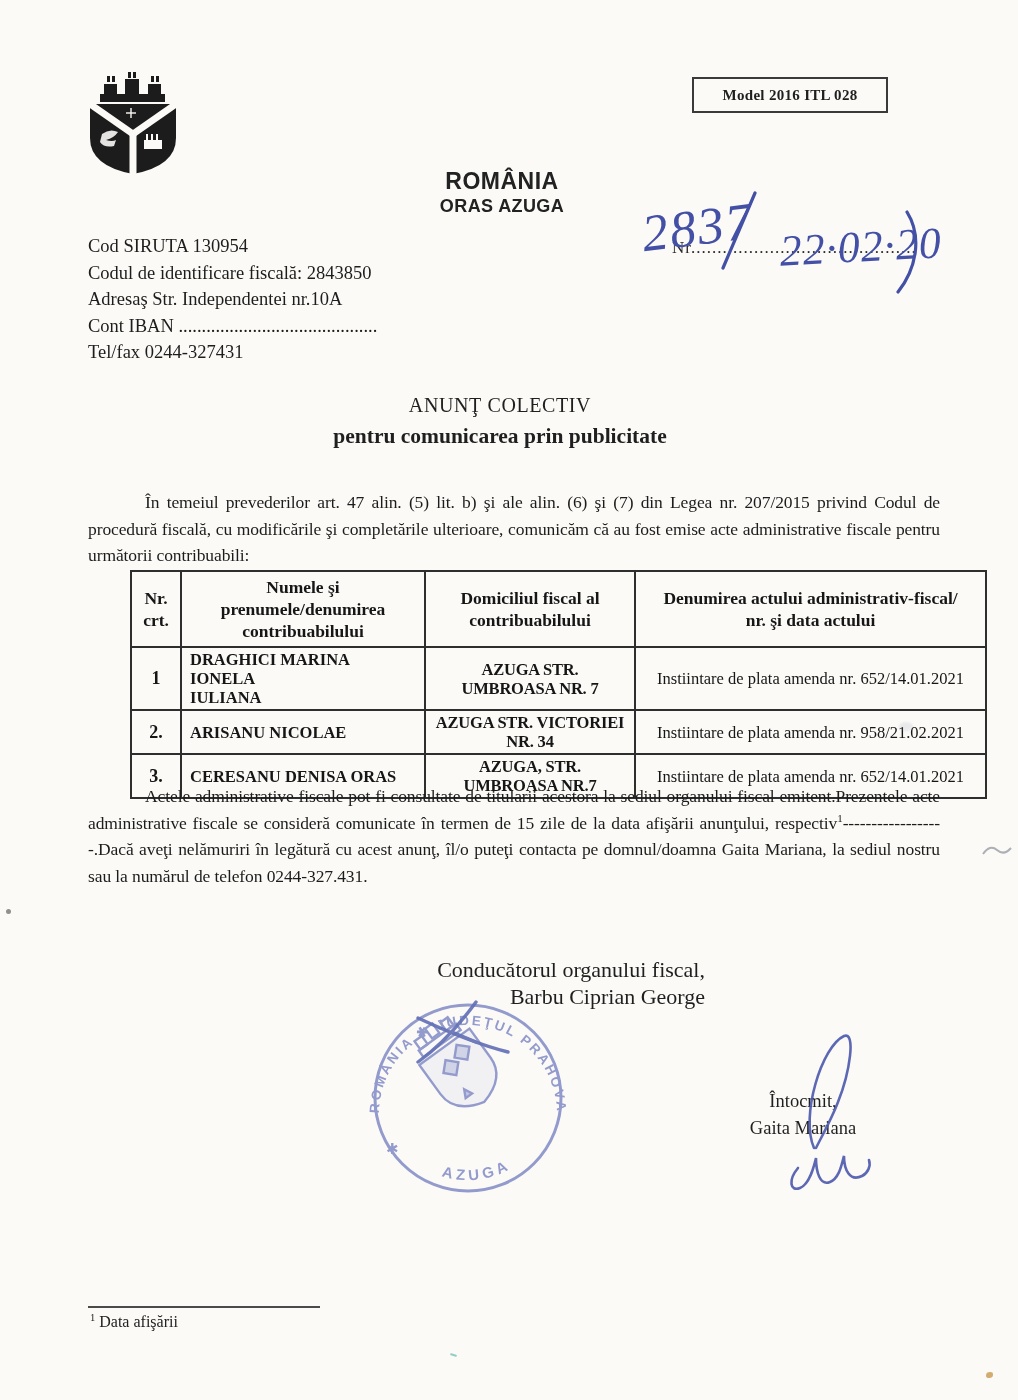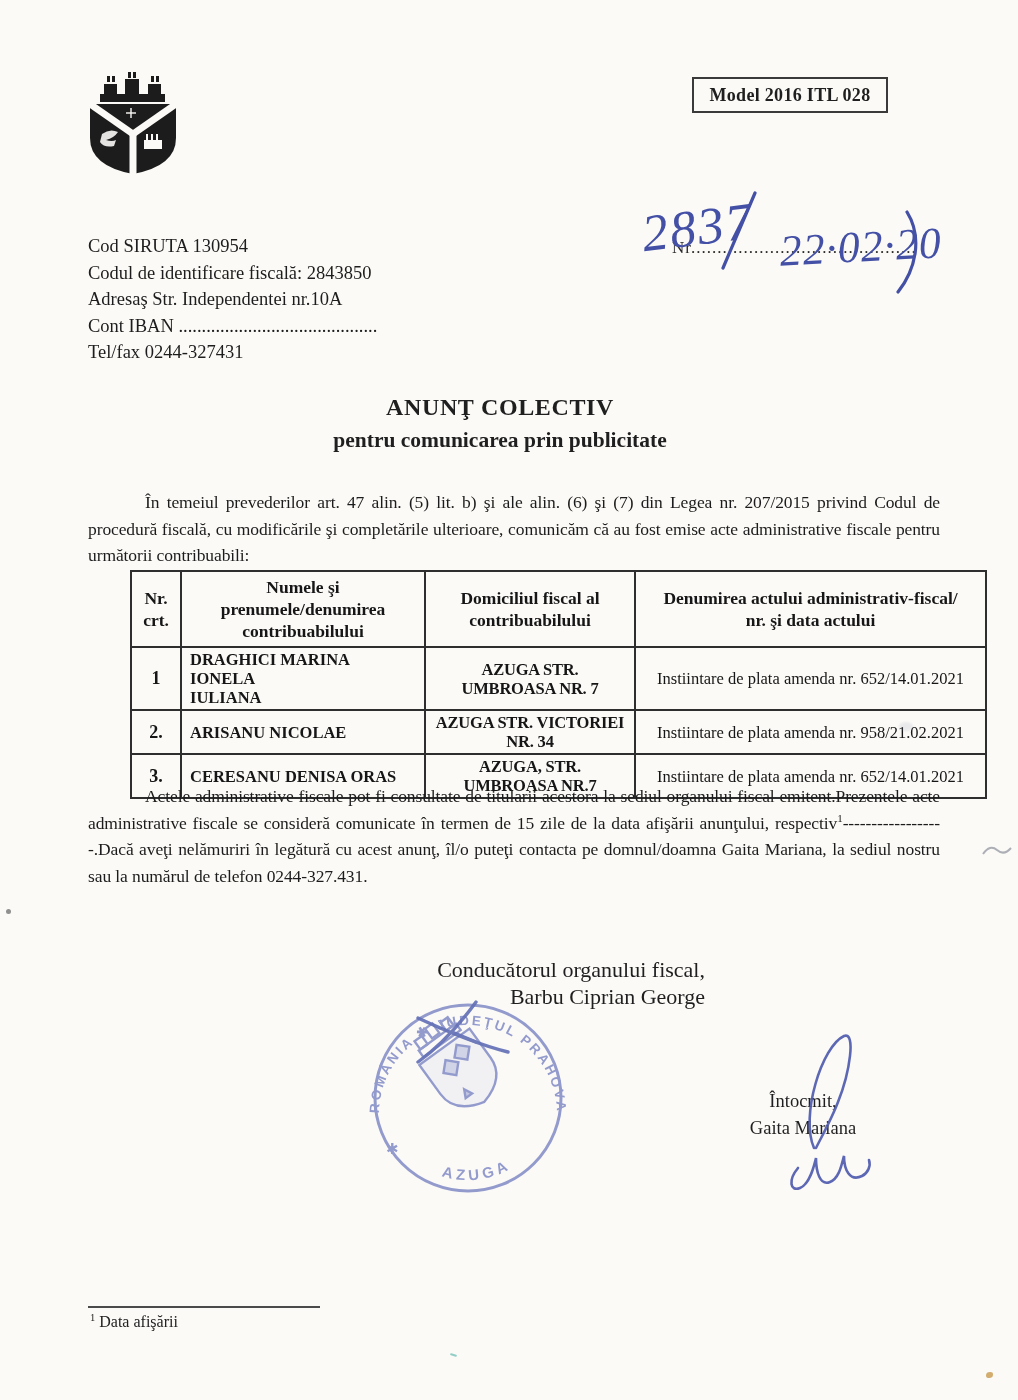--- a/index.html
+++ b/index.html
@@ -12,34 +12,34 @@
     color:#1f1f1f;
     font-family:"Liberation Serif", serif;
   }
   .abs{position:absolute;}
 
   
   .model-box{
     left:692px;top:77px;width:192px;height:32px;
     border:2px solid #3a3a3a;
     display:flex;align-items:center;justify-content:center;
-    font-weight:bold;font-size:18px;letter-spacing:.3px;
+    font-weight:bold;font-size:15px;letter-spacing:.3px;
   }
   .romania-block{left:352px;top:168px;width:300px;text-align:center;
     font-family:"Liberation Sans", sans-serif;font-weight:bold;color:#222;}
   .romania-line1{font-size:23px;letter-spacing:.5px;}
   .romania-line2{font-size:18px;margin-top:1px;letter-spacing:.4px;}
 
   .reg-printed{left:672px;top:238px;font-size:17px;color:#2a2a2a;letter-spacing:1px;}
 
   .issuer{left:88px;top:233px;font-size:18.5px;line-height:26.5px;color:#1d1d1d;}
 
   
   .doc-title{left:285px;top:394px;width:430px;text-align:center;}
-  .doc-title .t1{font-weight:bold;font-size:24px;letter-spacing:.6px;}
+  .doc-title .t1{font-weight:normal;font-size:20px;letter-spacing:.6px;}
   .doc-title .t2{font-weight:bold;font-size:21.5px;margin-top:7px;}
 
   .para{
     left:88px;width:852px;
     font-size:17.5px;line-height:26.5px;
     text-align:justify;text-indent:57px;
     color:#1c1c1c;letter-spacing:-0.1px;
   }
   .para sup{font-size:11px;line-height:0;}
 
@@ -117,20 +117,24 @@
         <rect x="76" y="62" width="2" height="6"></rect>
       <rect x="46" y="40" width="10" height="2" opacity=".7"></rect>
         <rect x="50" y="36" width="2" height="10" opacity=".7"></rect>
     </g>
   </svg>
 
   <div class="abs model-box">
     <span>Model 2016 ITL 028</span>
   </div>
 
+  <div class="abs romania-block">
+    <div class="romania-line1">ROMÂNIA</div>
+    <div class="romania-line2">ORAS AZUGA</div>
+  </div>
 
   <div class="abs reg-printed">Nr...........................................</div>
 
   <svg class="abs" style="left:630px;top:172px;" width="310" height="125" viewBox="0 0 310 125">
     <g fill="#4350a5" font-family="Liberation Serif, serif" font-style="italic">
       <text x="12" y="76" font-size="52" transform="rotate(-7 40 60)" letter-spacing="2">2837</text>
       <text x="150" y="90" font-size="44" transform="rotate(-3 220 80)" letter-spacing="1">22·02·2021</text>
     </g>
     <g stroke="#4350a5" stroke-width="3.2" fill="none" stroke-linecap="round">
       <path d="M125 21 L 93 96"></path>

